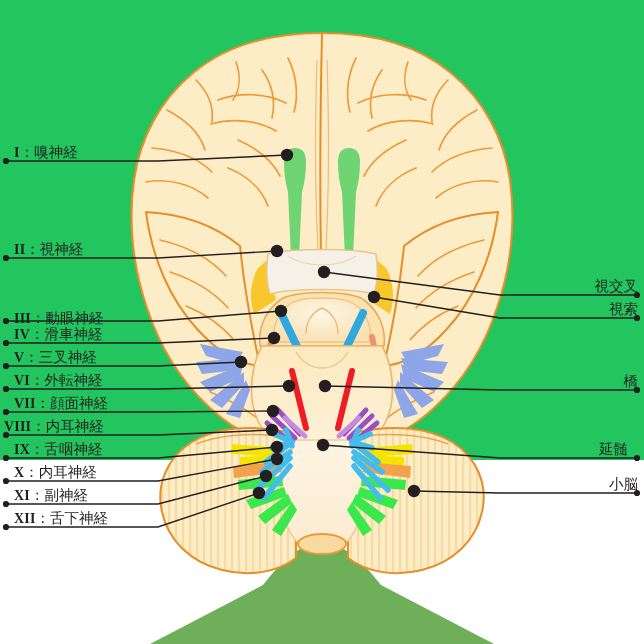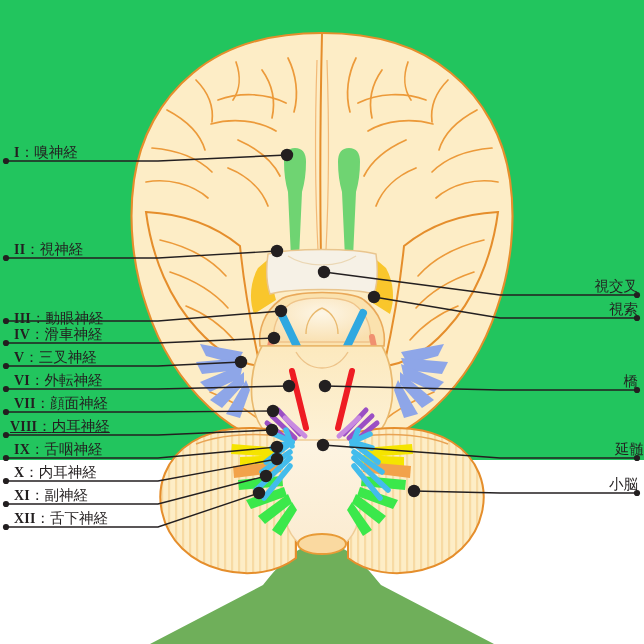--- a/index.html
+++ b/index.html
@@ -319,27 +319,27 @@
   </svg>
 
   <div id="left-labels">
       <div class="lbl" style="left: 14px; top: 143px;"><span class="rn">I</span><span>：</span><span>嗅神経</span></div>
       <div class="lbl" style="left: 14px; top: 240px;"><span class="rn">II</span><span>：</span><span>視神経</span></div>
       <div class="lbl" style="left: 14px; top: 303px; margin-top: 6px;"><span class="rn">III</span><span>：</span><span>動眼神経</span></div>
       <div class="lbl" style="left: 14px; top: 325px;"><span class="rn">IV</span><span>：</span><span>滑車神経</span></div>
       <div class="lbl" style="left: 14px; top: 348px;"><span class="rn">V</span><span>：</span><span>三叉神経</span></div>
       <div class="lbl" style="left: 14px; top: 371px;"><span class="rn">VI</span><span>：</span><span>外転神経</span></div>
       <div class="lbl" style="left: 14px; top: 394px;"><span class="rn">VII</span><span>：</span><span>顔面神経</span></div>
-      <div class="lbl" style="left: 10px; top: 417px; text-decoration: underline;"><span class="rn">VIII</span><span>：</span><span>内耳神経</span></div>
+      <div class="lbl" style="left: 4px; top: 417px;"><span class="rn">VIII</span><span>：</span><span>内耳神経</span></div>
       <div class="lbl" style="left: 14px; top: 440px;"><span class="rn">IX</span><span>：</span><span>舌咽神経</span></div>
       <div class="lbl" style="left: 14px; top: 463px;"><span class="rn">X</span><span>：</span><span>内耳神経</span></div>
       <div class="lbl" style="left: 14px; top: 486px;"><span class="rn">XI</span><span>：</span><span>副神経</span></div>
       <div class="lbl" style="left: 14px; top: 509px;"><span class="rn">XII</span><span>：</span><span>舌下神経</span></div>
     </div>
   <div id="right-labels">
       <div class="lbl right" style="right: 6px; top: 277px;"><span>視交叉</span></div>
       <div class="lbl right" style="right: 6px; top: 300px; margin-left: 12px;"><span>視索</span></div>
       <div class="lbl right" style="right: 6px; top: 372px;"><span>橋</span></div>
-      <div class="lbl right" style="right: 0; top: 440px; font-family: Liberation Mono, monospace;"><span>延髄</span></div>
+      <div class="lbl right" style="right: 16px; top: 440px; font-family: Liberation Mono, monospace;"><span>延髄</span></div>
       <div class="lbl right" style="right: 6px; top: 475px;"><span>小脳</span></div>
     </div>
 
 </div>
 
 </body></html>

